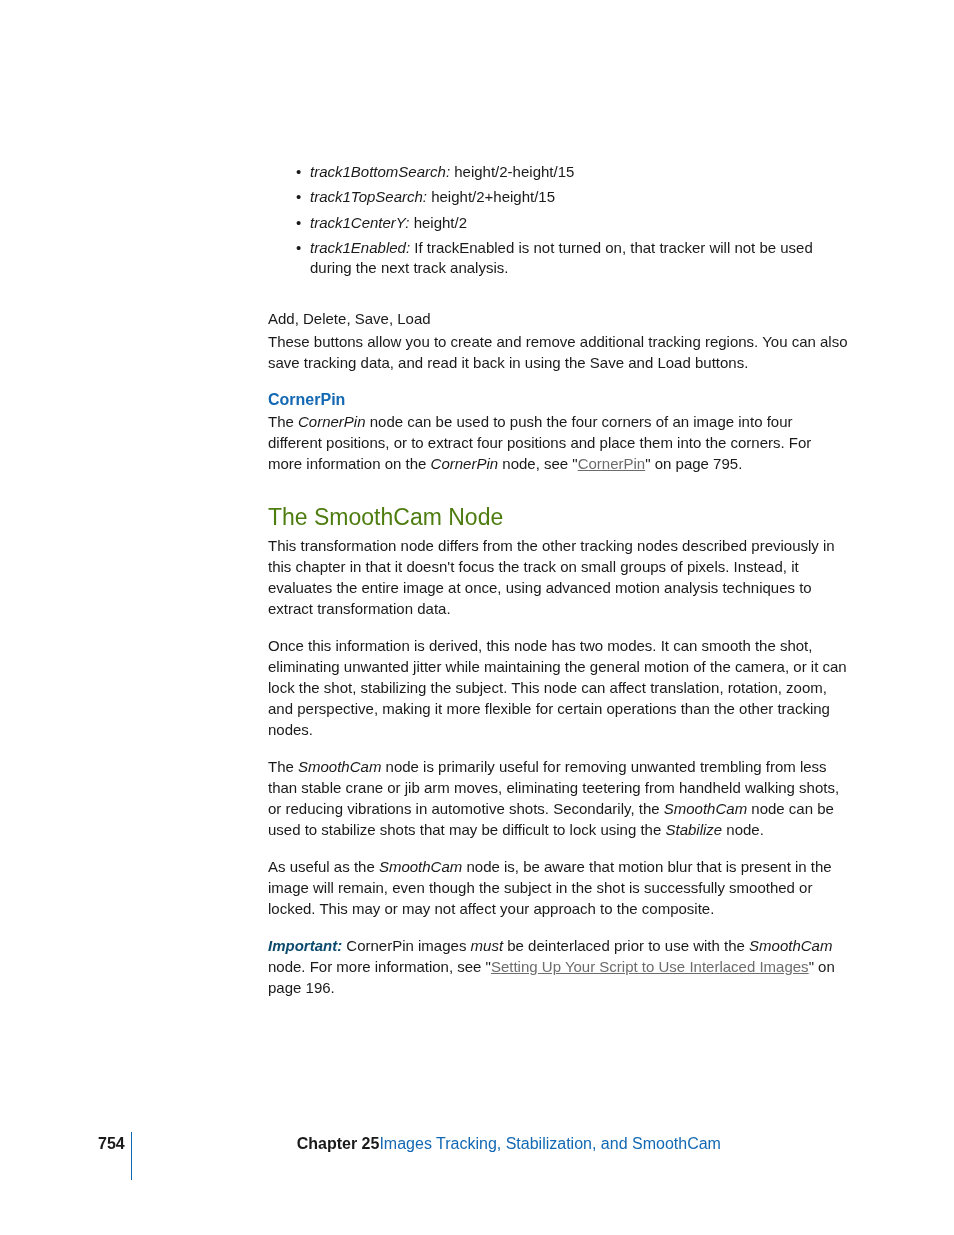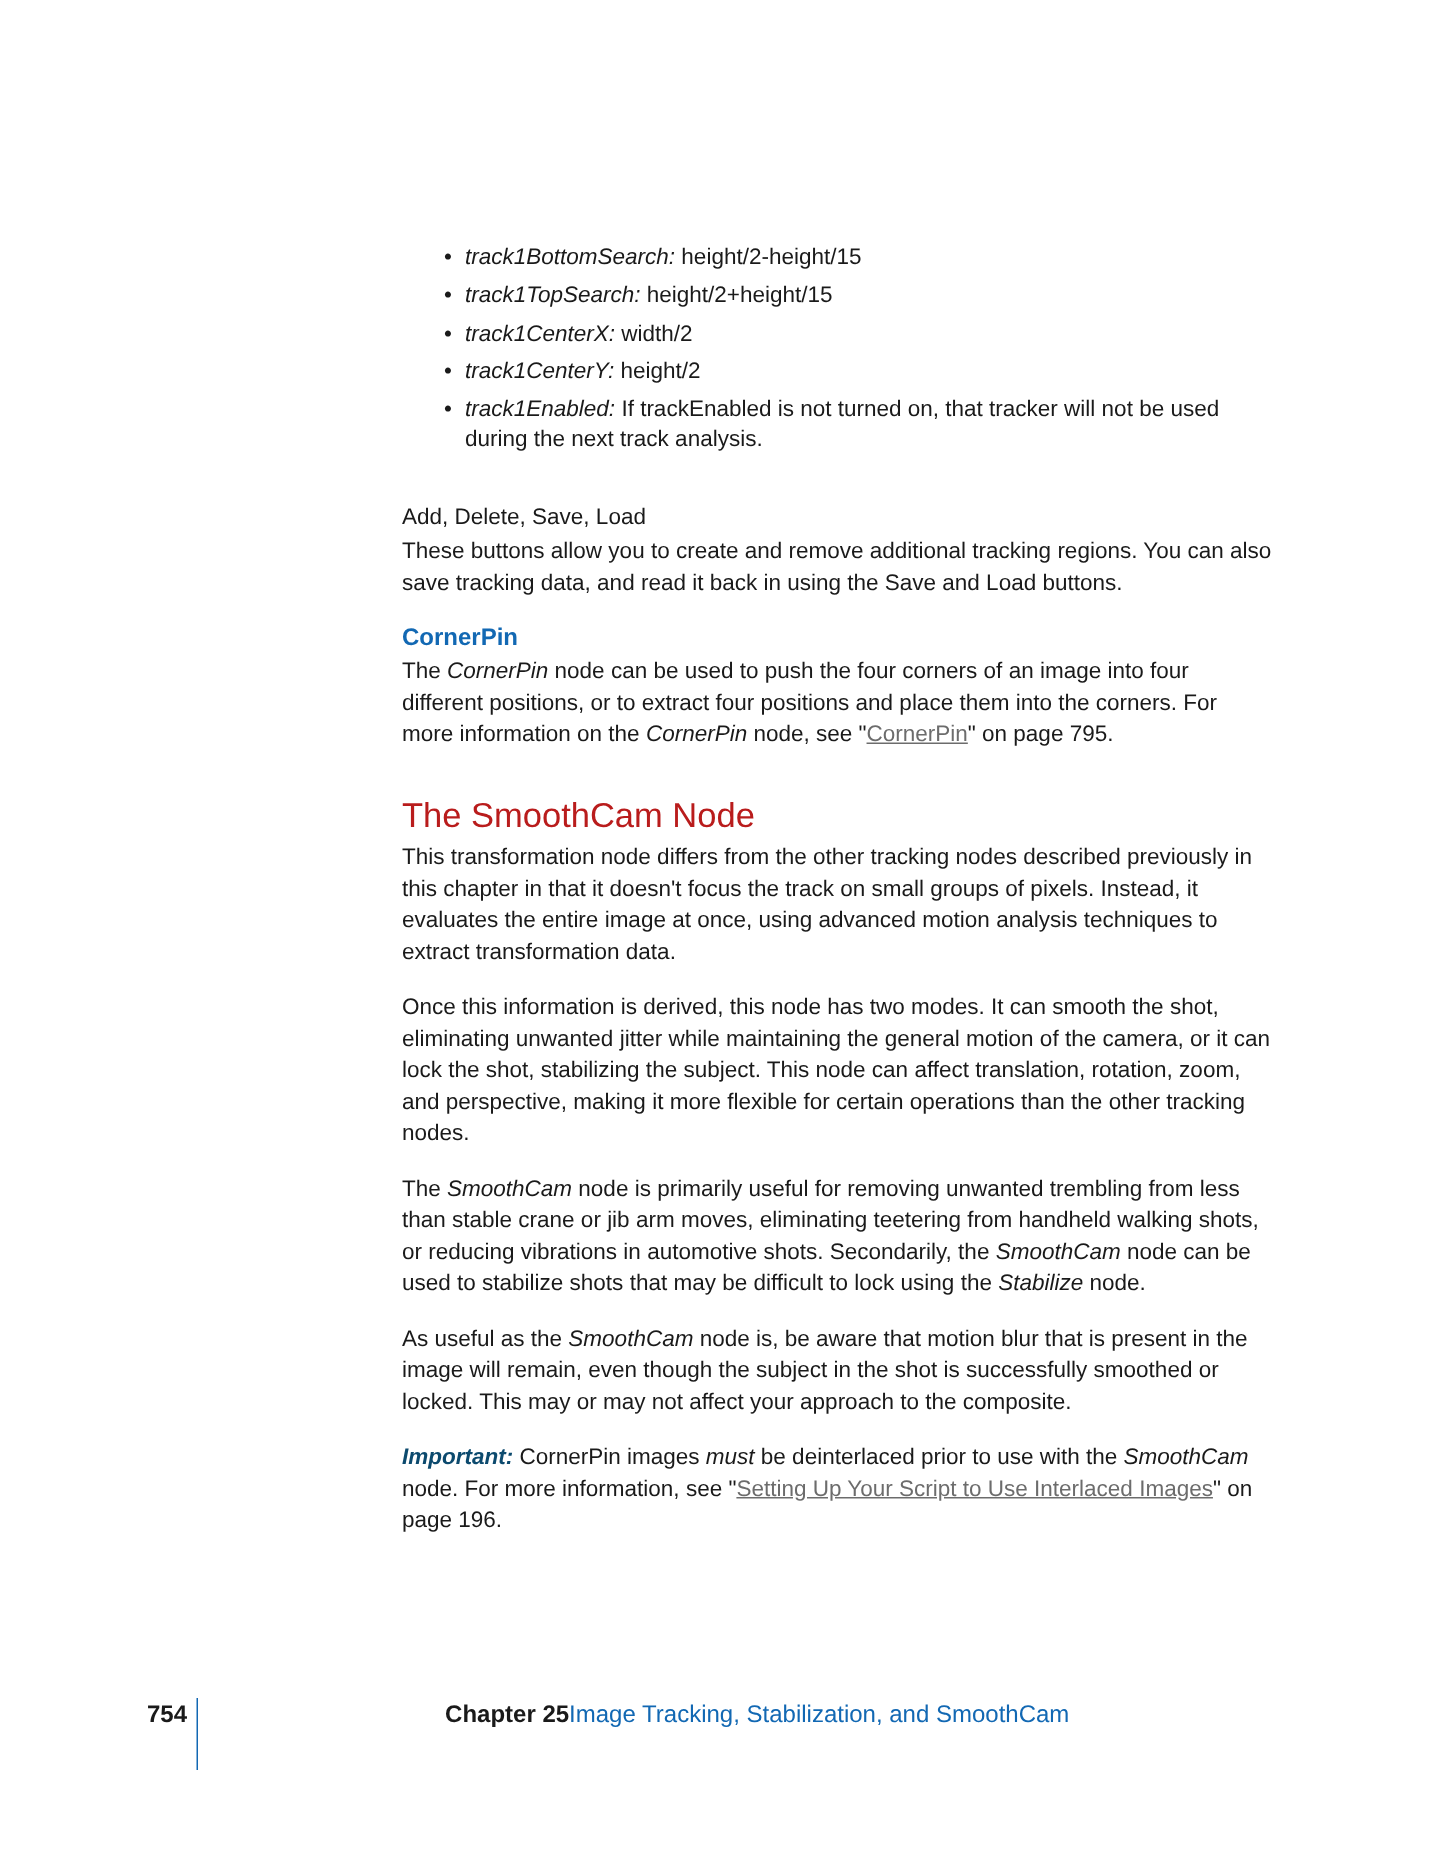--- a/index.html
+++ b/index.html
@@ -40,21 +40,21 @@
   .bold { font-weight: 400; }
   .para { margin: 0 0 16px 0; line-height: 1.4; }
   .tight { margin-bottom: 2px; }
   .h3 {
     color: #1268b3;
     font-size: 16px;
     font-weight: 600;
     margin: 18px 0 2px 0;
   }
   .h2 {
-    color: #b91c1c;
+    color: #4d7c0f;
     font-size: 23px;
     font-weight: 400;
     margin: 30px 0 4px 0;
   }
   .link {
     color: #6c6c6c;
     text-decoration: underline;
   }
   .important { color: #0c4a6e; font-style: italic; font-weight: 600; }
   .footer {
@@ -79,21 +79,20 @@
   }
 </style>
 </head>
 <body>
 
 <div class="page">
 
   <ul class="defs">
     <li><span class="term">track1BottomSearch:</span>  <span>height/2-height/15</span></li>
     <li><span class="term">track1TopSearch:</span>  <span>height/2+height/15</span></li>
-    <li><span class="term">track1CenterX:</span>  <span>width/2</span></li>
     <li><span class="term">track1CenterY:</span>  <span>height/2</span></li>
     <li><span class="term">track1Enabled:</span>  <span>If trackEnabled is not turned on, that tracker will not be used during the next track analysis.</span></li>
   </ul>
 
   <p class="para tight bold">Add, Delete, Save, Load</p>
   <p class="para">These buttons allow you to create and remove additional tracking regions. You can also save tracking data, and read it back in using the Save and Load buttons.</p>
 
   <p class="h3">CornerPin</p>
   <p class="para">
     <span>The </span><span class="term">CornerPin</span><span> node can be used to push the four corners of an image into four different positions, or to extract four positions and place them into the corners. For more information on the </span><span class="term">CornerPin</span><span> node, see "</span><span class="link">CornerPin</span><span>" on page 795.</span>
@@ -110,15 +109,15 @@
   </p>
   <p class="para">
     <span class="important">Important:  </span><span>CornerPin images </span><span class="term">must</span><span> be deinterlaced prior to use with the </span><span class="term">SmoothCam</span><span> node. For more information, see "</span><span class="link">Setting Up Your Script to Use Interlaced Images</span><span>" on page 196.</span>
   </p>
 
 </div>
 
 <div class="footer">
   <span class="pagenum">754</span>
   <span class="chapter-label">Chapter 25</span>
-  <span class="chapter-title">Image Tracking, Stabilization, and SmoothCam</span>
+  <span class="chapter-title">Images Tracking, Stabilization, and SmoothCam</span>
 </div>
 <div class="bluerule"></div>
 
 </body></html>

